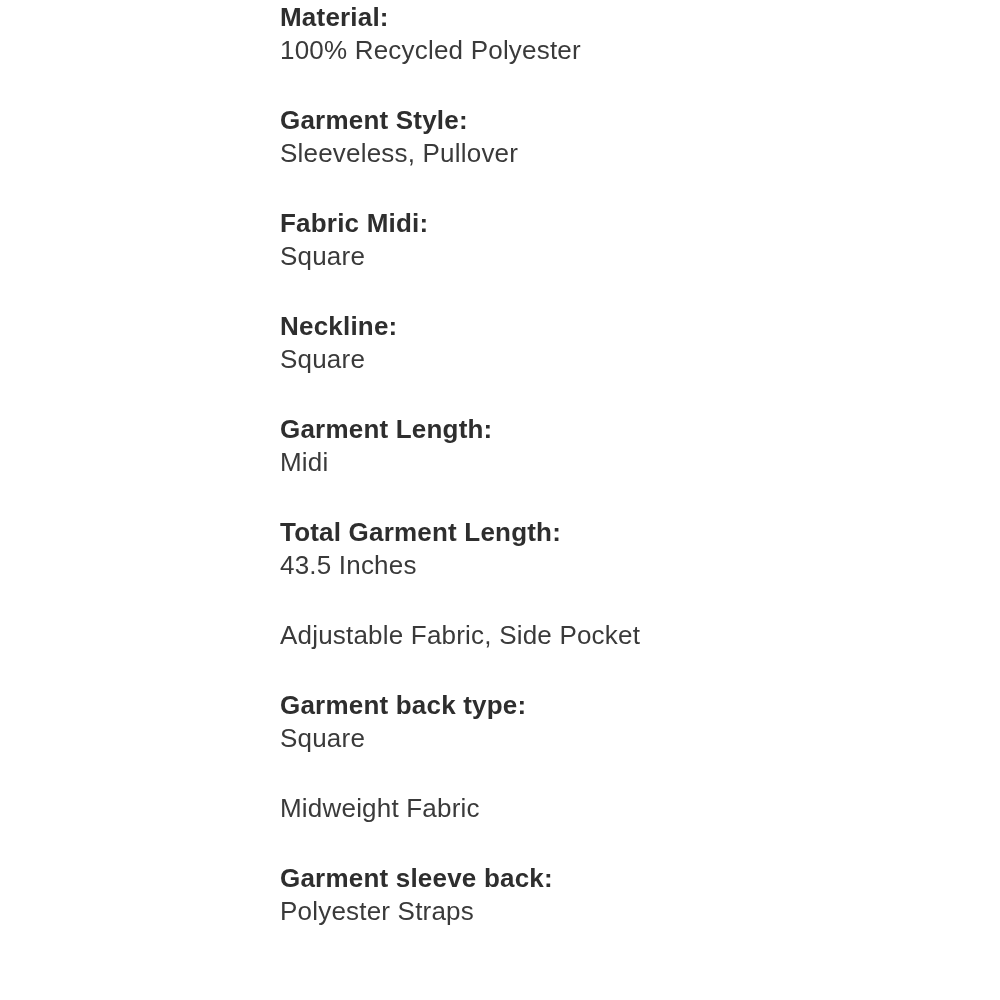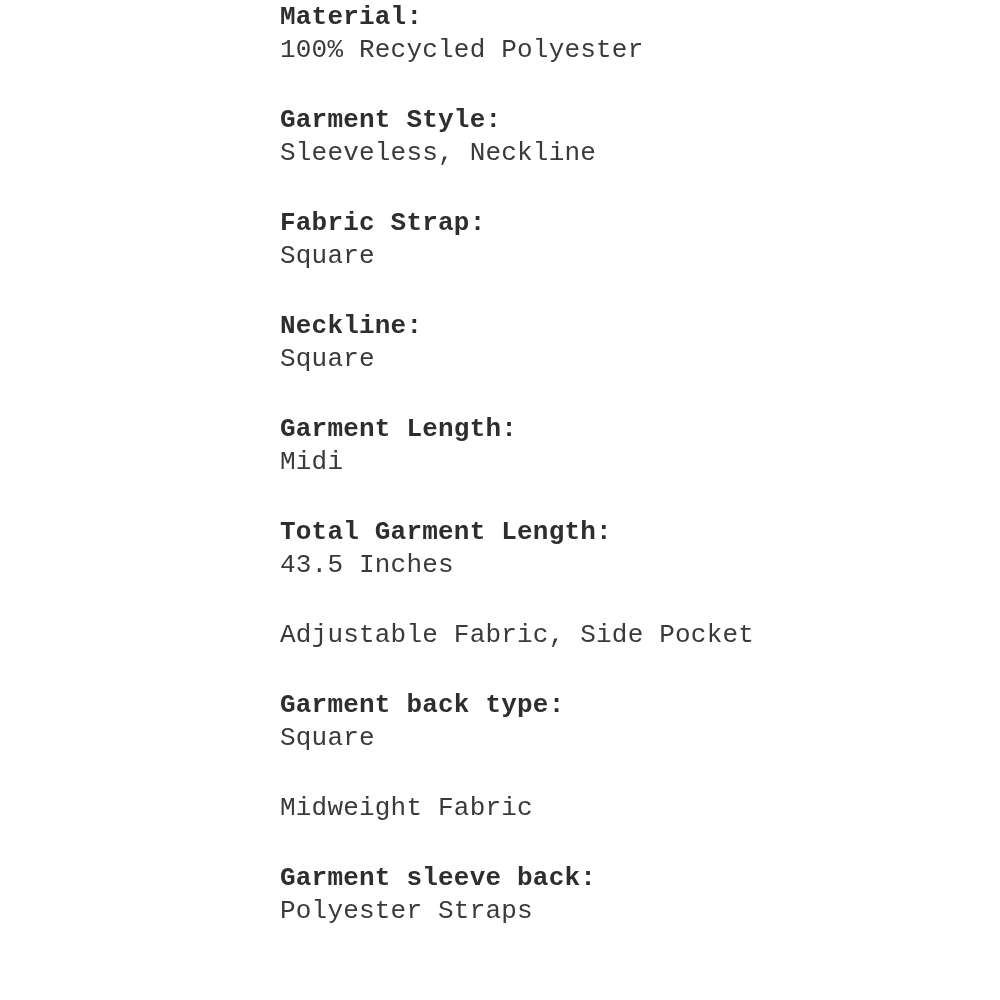--- a/index.html
+++ b/index.html
@@ -6,21 +6,21 @@
     margin: 0;
     padding: 0;
     background: #ffffff;
   }
   .page {
     position: relative;
     width: 892px;
     height: 1000px;
     background: #ffffff;
     overflow: hidden;
-    font-family: Liberation Mono, monospace;
+    font-family: Liberation Sans, sans-serif;
   }
   .spec-list {
     position: absolute;
     top: 1px;
     left: 280px;
     right: 40px;
   }
   .spec-row {
     margin-bottom: 37px;
   }
@@ -44,25 +44,25 @@
 
 <div class="page">
   <div class="spec-list">
   <div class="spec-row">
     <div class="spec-label">Material:</div>
     <div class="spec-value">100% Recycled Polyester</div>
   </div>
 
   <div class="spec-row">
     <div class="spec-label">Garment Style:</div>
-    <div class="spec-value">Sleeveless, Neckline</div>
+    <div class="spec-value">Sleeveless, Pullover</div>
   </div>
 
   <div class="spec-row">
-    <div class="spec-label">Fabric Strap:</div>
+    <div class="spec-label">Fabric Midi:</div>
     <div class="spec-value">Square</div>
   </div>
 
   <div class="spec-row">
     <div class="spec-label">Neckline:</div>
     <div class="spec-value">Square</div>
   </div>
 
   <div class="spec-row">
     <div class="spec-label">Garment Length:</div>

